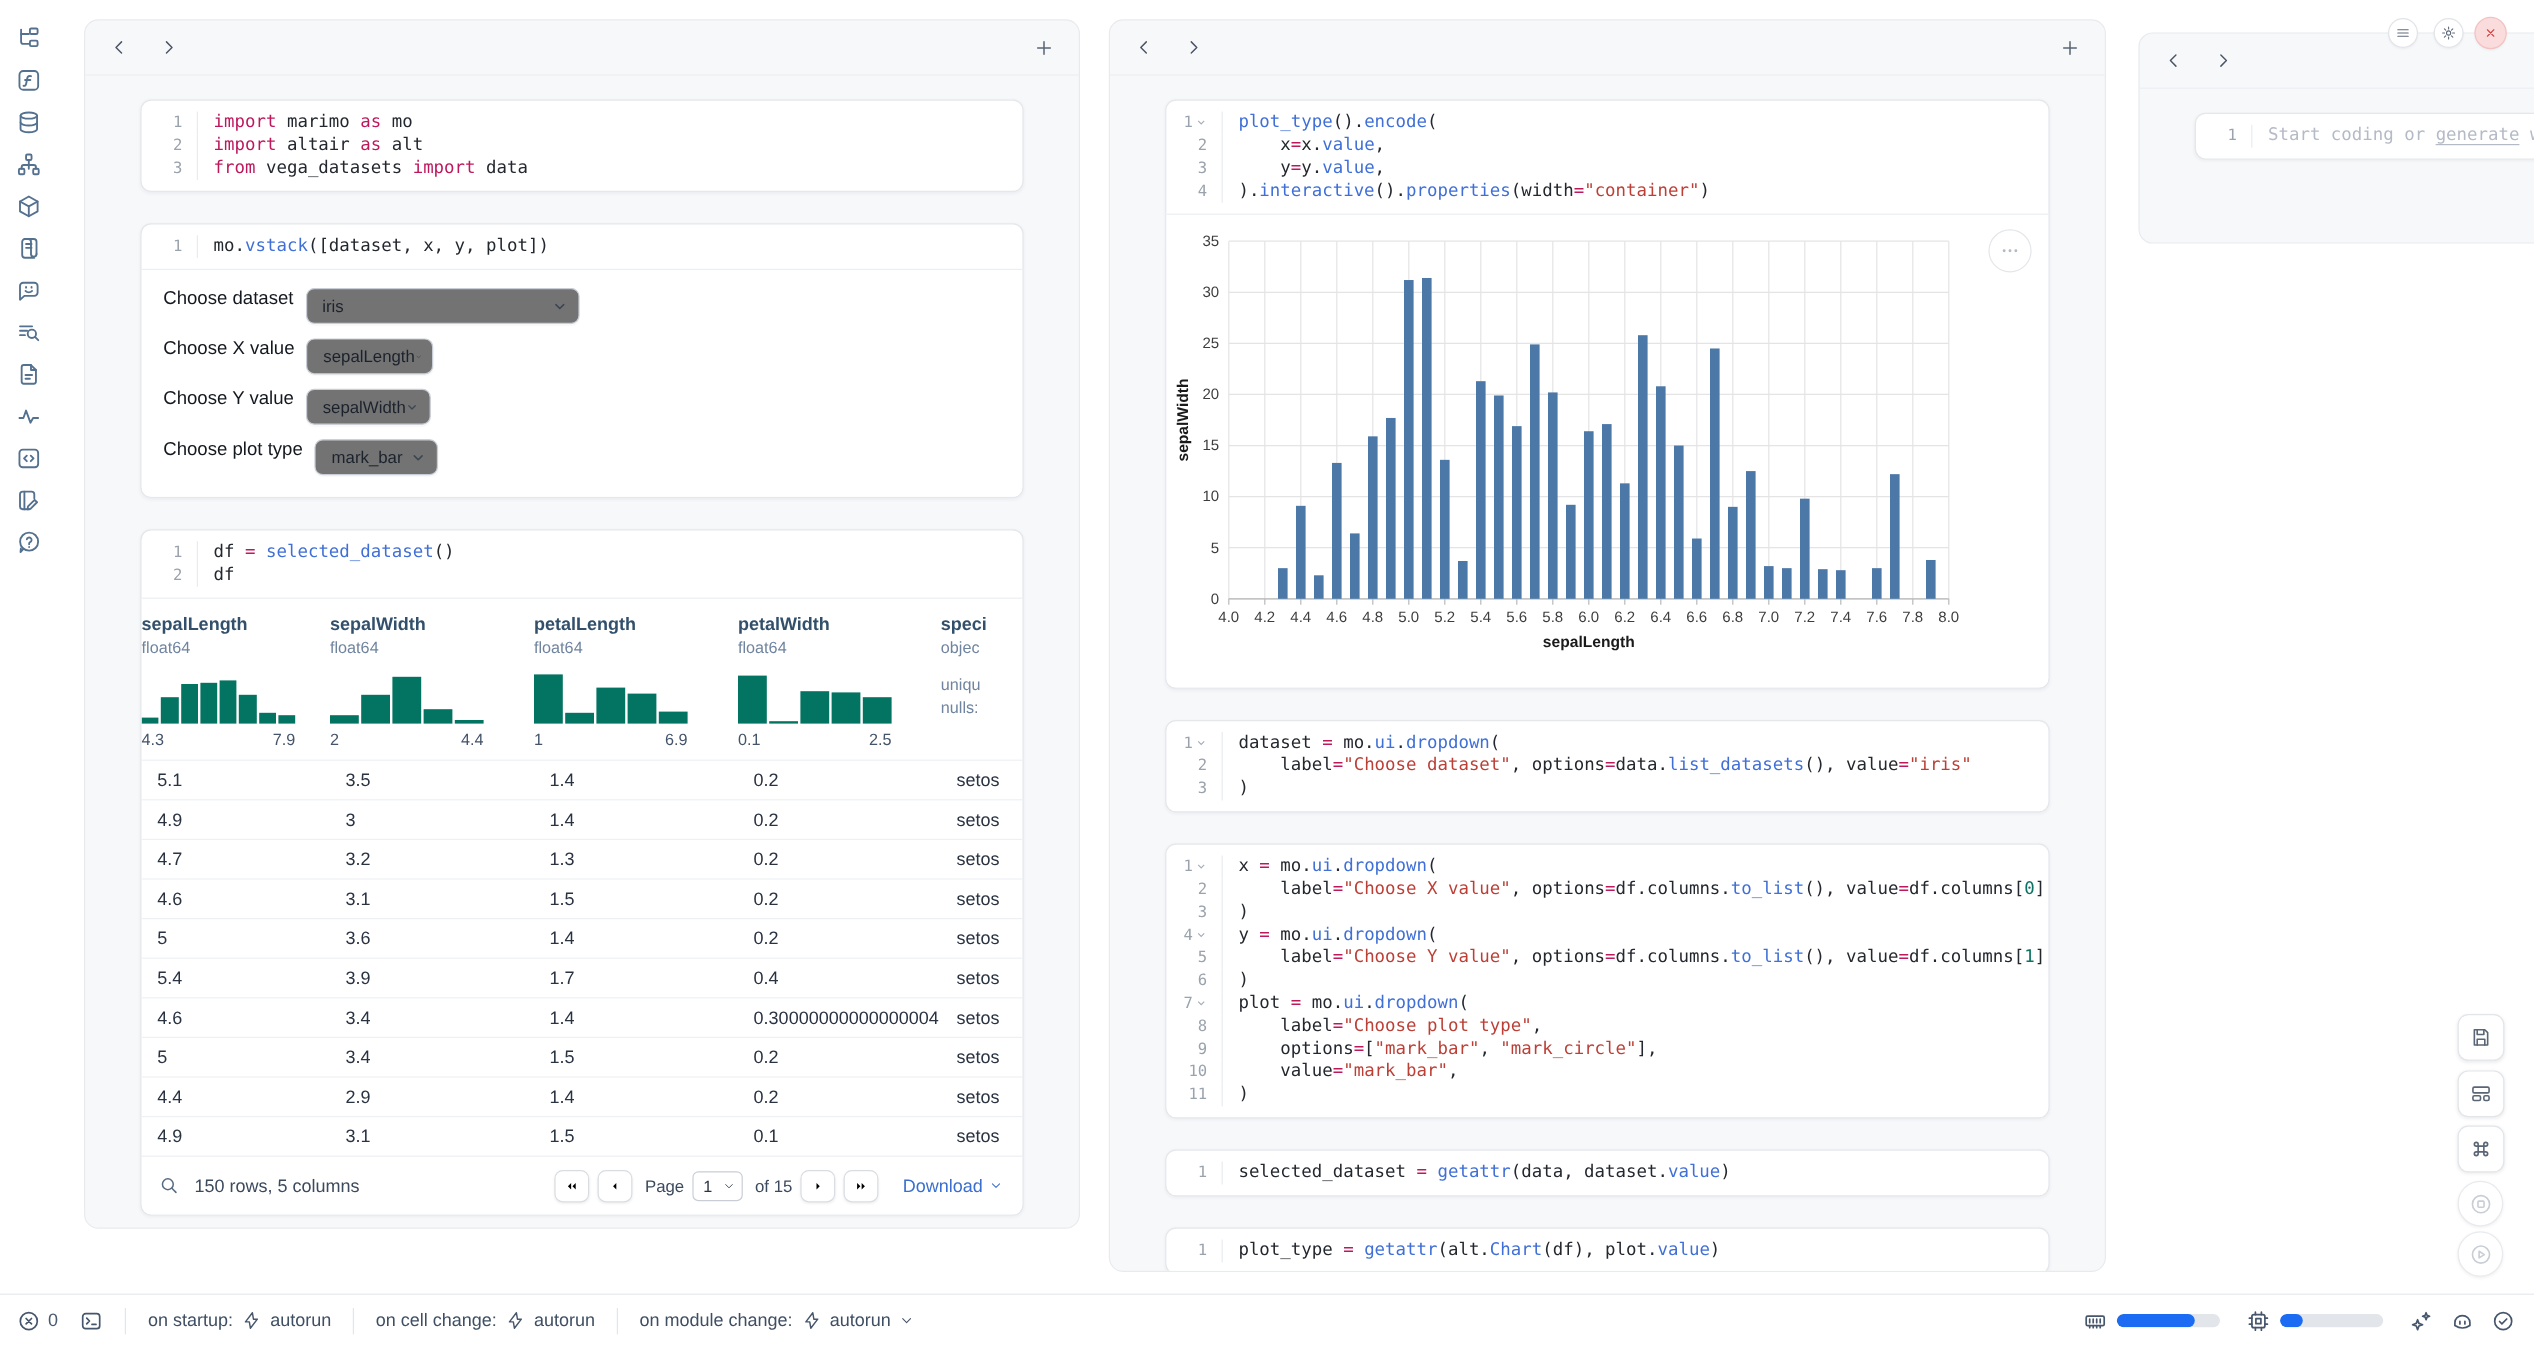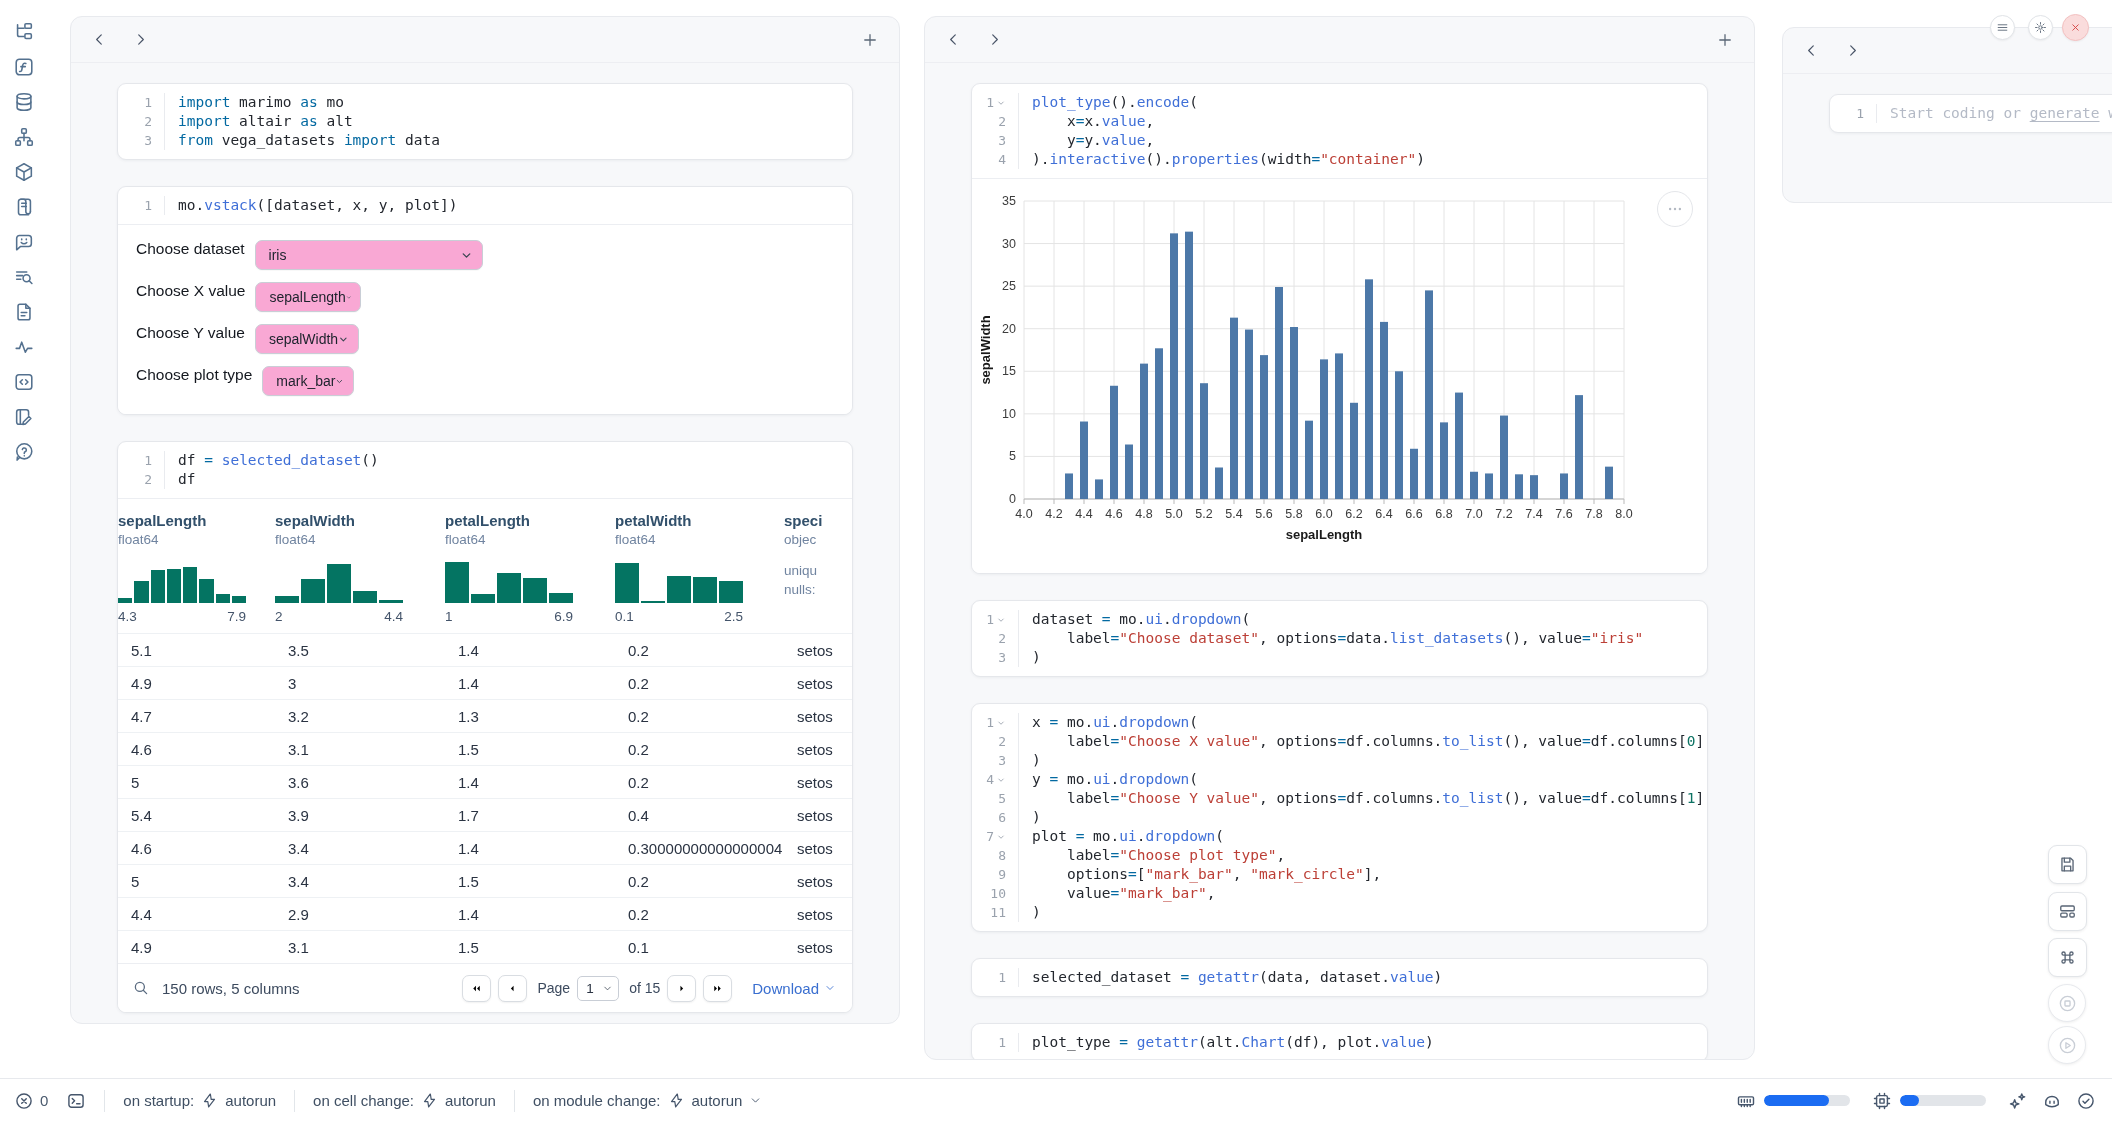--- a/index.html
+++ b/index.html
@@ -24,36 +24,36 @@
 
   
   .cell{background:#fff;border:1px solid #e5e7eb;border-radius:9px;box-shadow:0 1px 3px rgba(20,30,50,.05);
     margin:0 46px 26px 46px;overflow:hidden;position:relative;}
   .first{margin-top:20px;}
   .code{padding:9px 0;font-family:"DejaVu Sans Mono", monospace;font-size:14.5px;line-height:19px;}
   .cline{display:flex;white-space:pre;}
   .gut{width:46px;flex:0 0 46px;text-align:right;padding-right:12px;color:#9aa2ad;font-size:13px;position:relative;}
   .gut .fold{display:inline-block;width:10px;height:10px;margin-left:2px;stroke:#a7aeb8;stroke-width:2.4;fill:none;vertical-align:-1px;}
   .src{border-left:1px solid #e9ebef;padding-left:13px;}
-  .tk-k{color:#0369a1}.tk-f{color:#3f6fd7}.tk-s{color:#bc3f36}.tk-n{color:#0c7263}.tk-p{color:#23272e}
+  .tk-k{color:#be185d}.tk-f{color:#3f6fd7}.tk-s{color:#bc3f36}.tk-n{color:#0c7263}.tk-p{color:#23272e}
   .out{border-top:1px solid #eceef2;background:#fff;}
 
   
   .ctrls{padding:15px 0 18px 18px;}
   .ctrl-row{display:flex;align-items:flex-start;margin-bottom:12px;}
   .ctrl-row:last-child{margin-bottom:0;}
   .ctrl-row .lab{font-size:15.5px;color:#14181f;margin-right:10px;}
-  .sel{height:30px;border:1px solid #c9ced6;border-radius:7px;background:#f9a8d4;display:flex;align-items:center;
+  .sel{height:30px;border:1px solid #c9ced6;border-radius:7px;background:#737373;display:flex;align-items:center;
     justify-content:space-between;padding:0 9px 0 13px;font-size:14px;color:#1c222c;cursor:pointer;box-shadow:0 1px 1px rgba(0,0,0,.03);}
   .sel .chev{width:13px;height:13px;color:#3b4652;}
   .sel .chev svg{stroke-width:2.4;}
   .ctrl-row:nth-child(1) .sel{width:228px;}
   .ctrl-row:nth-child(2) .sel{width:106px;}
   .ctrl-row:nth-child(3) .sel{width:104px;}
-  .ctrl-row:nth-child(4) .sel{width:92px;}
+  .ctrl-row:nth-child(4) .sel{width:103px;}
 
   
   .tbl{font-size:15px;color:#2a3342;}
   .tgrid{display:grid;grid-template-columns:157px 170px 170px 169px 1fr;padding-left:13px;}
   .thead{padding:13px 0 9px 0;}
   .hcol .cname{font-weight:bold;font-size:15px;color:#32506b;}
   .hcol .ctype{font-size:13.5px;color:#7084a0;margin-top:3px;}
   .hist{width:128px;height:44px;margin-top:12px;display:flex;align-items:flex-end;gap:2px;}
   .hist i{flex:1;background:#047462;}
   .minmax{width:128px;display:flex;justify-content:space-between;font-size:13.5px;color:#44546a;margin-top:6px;}

